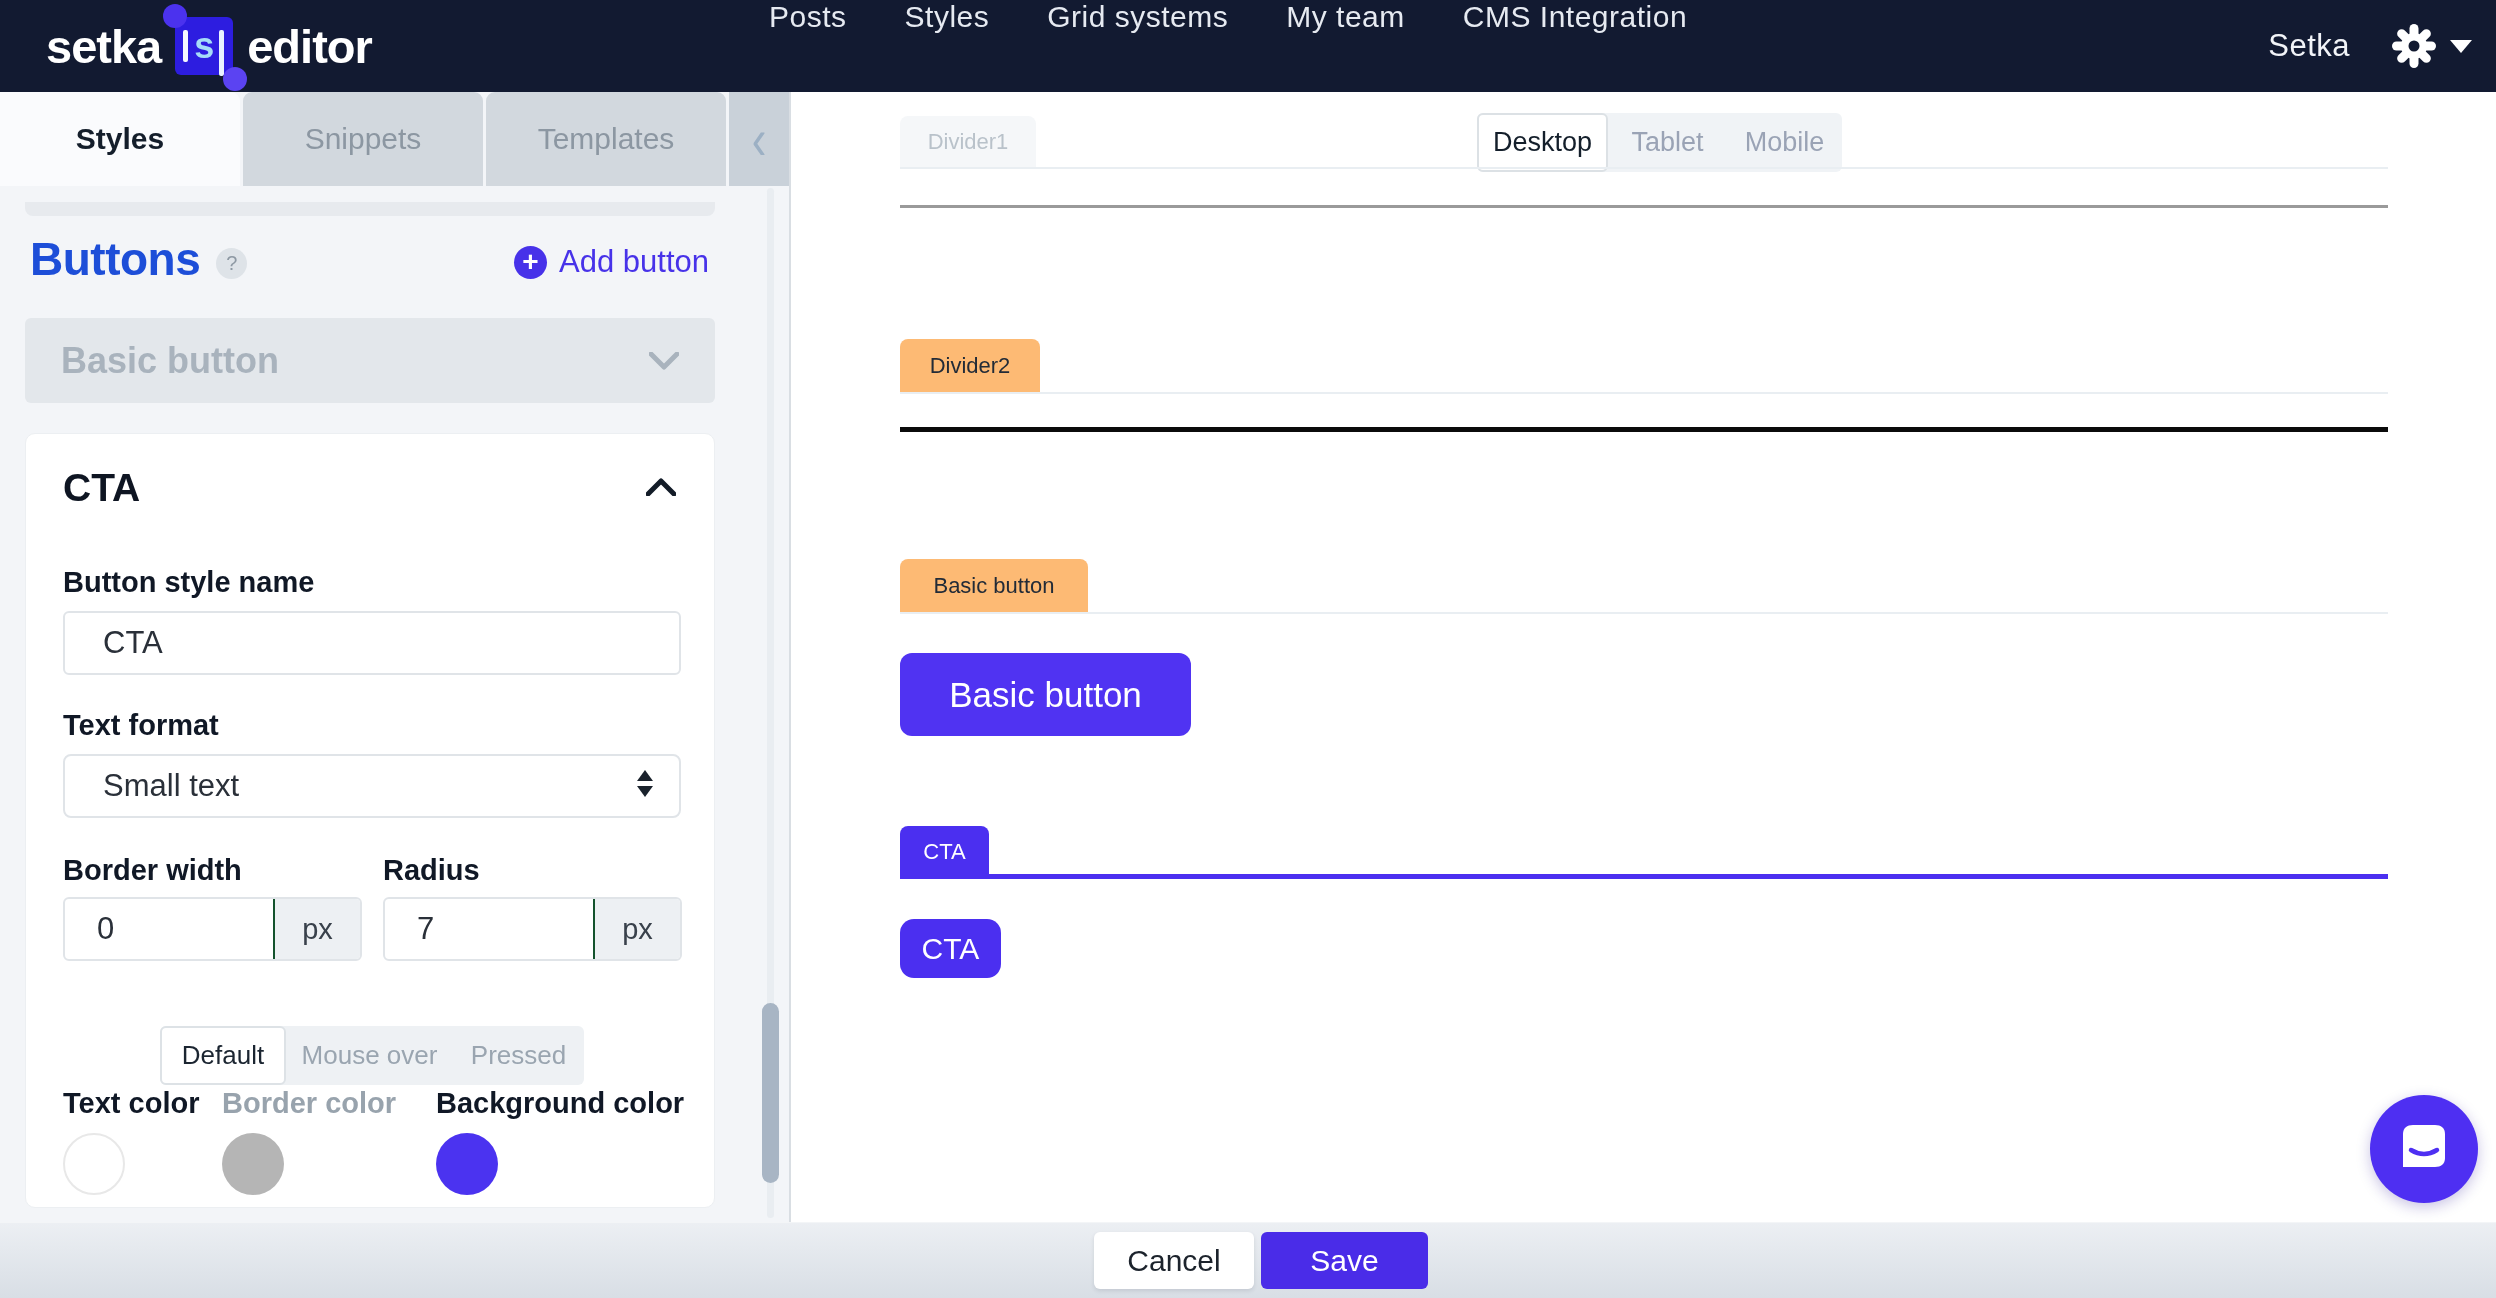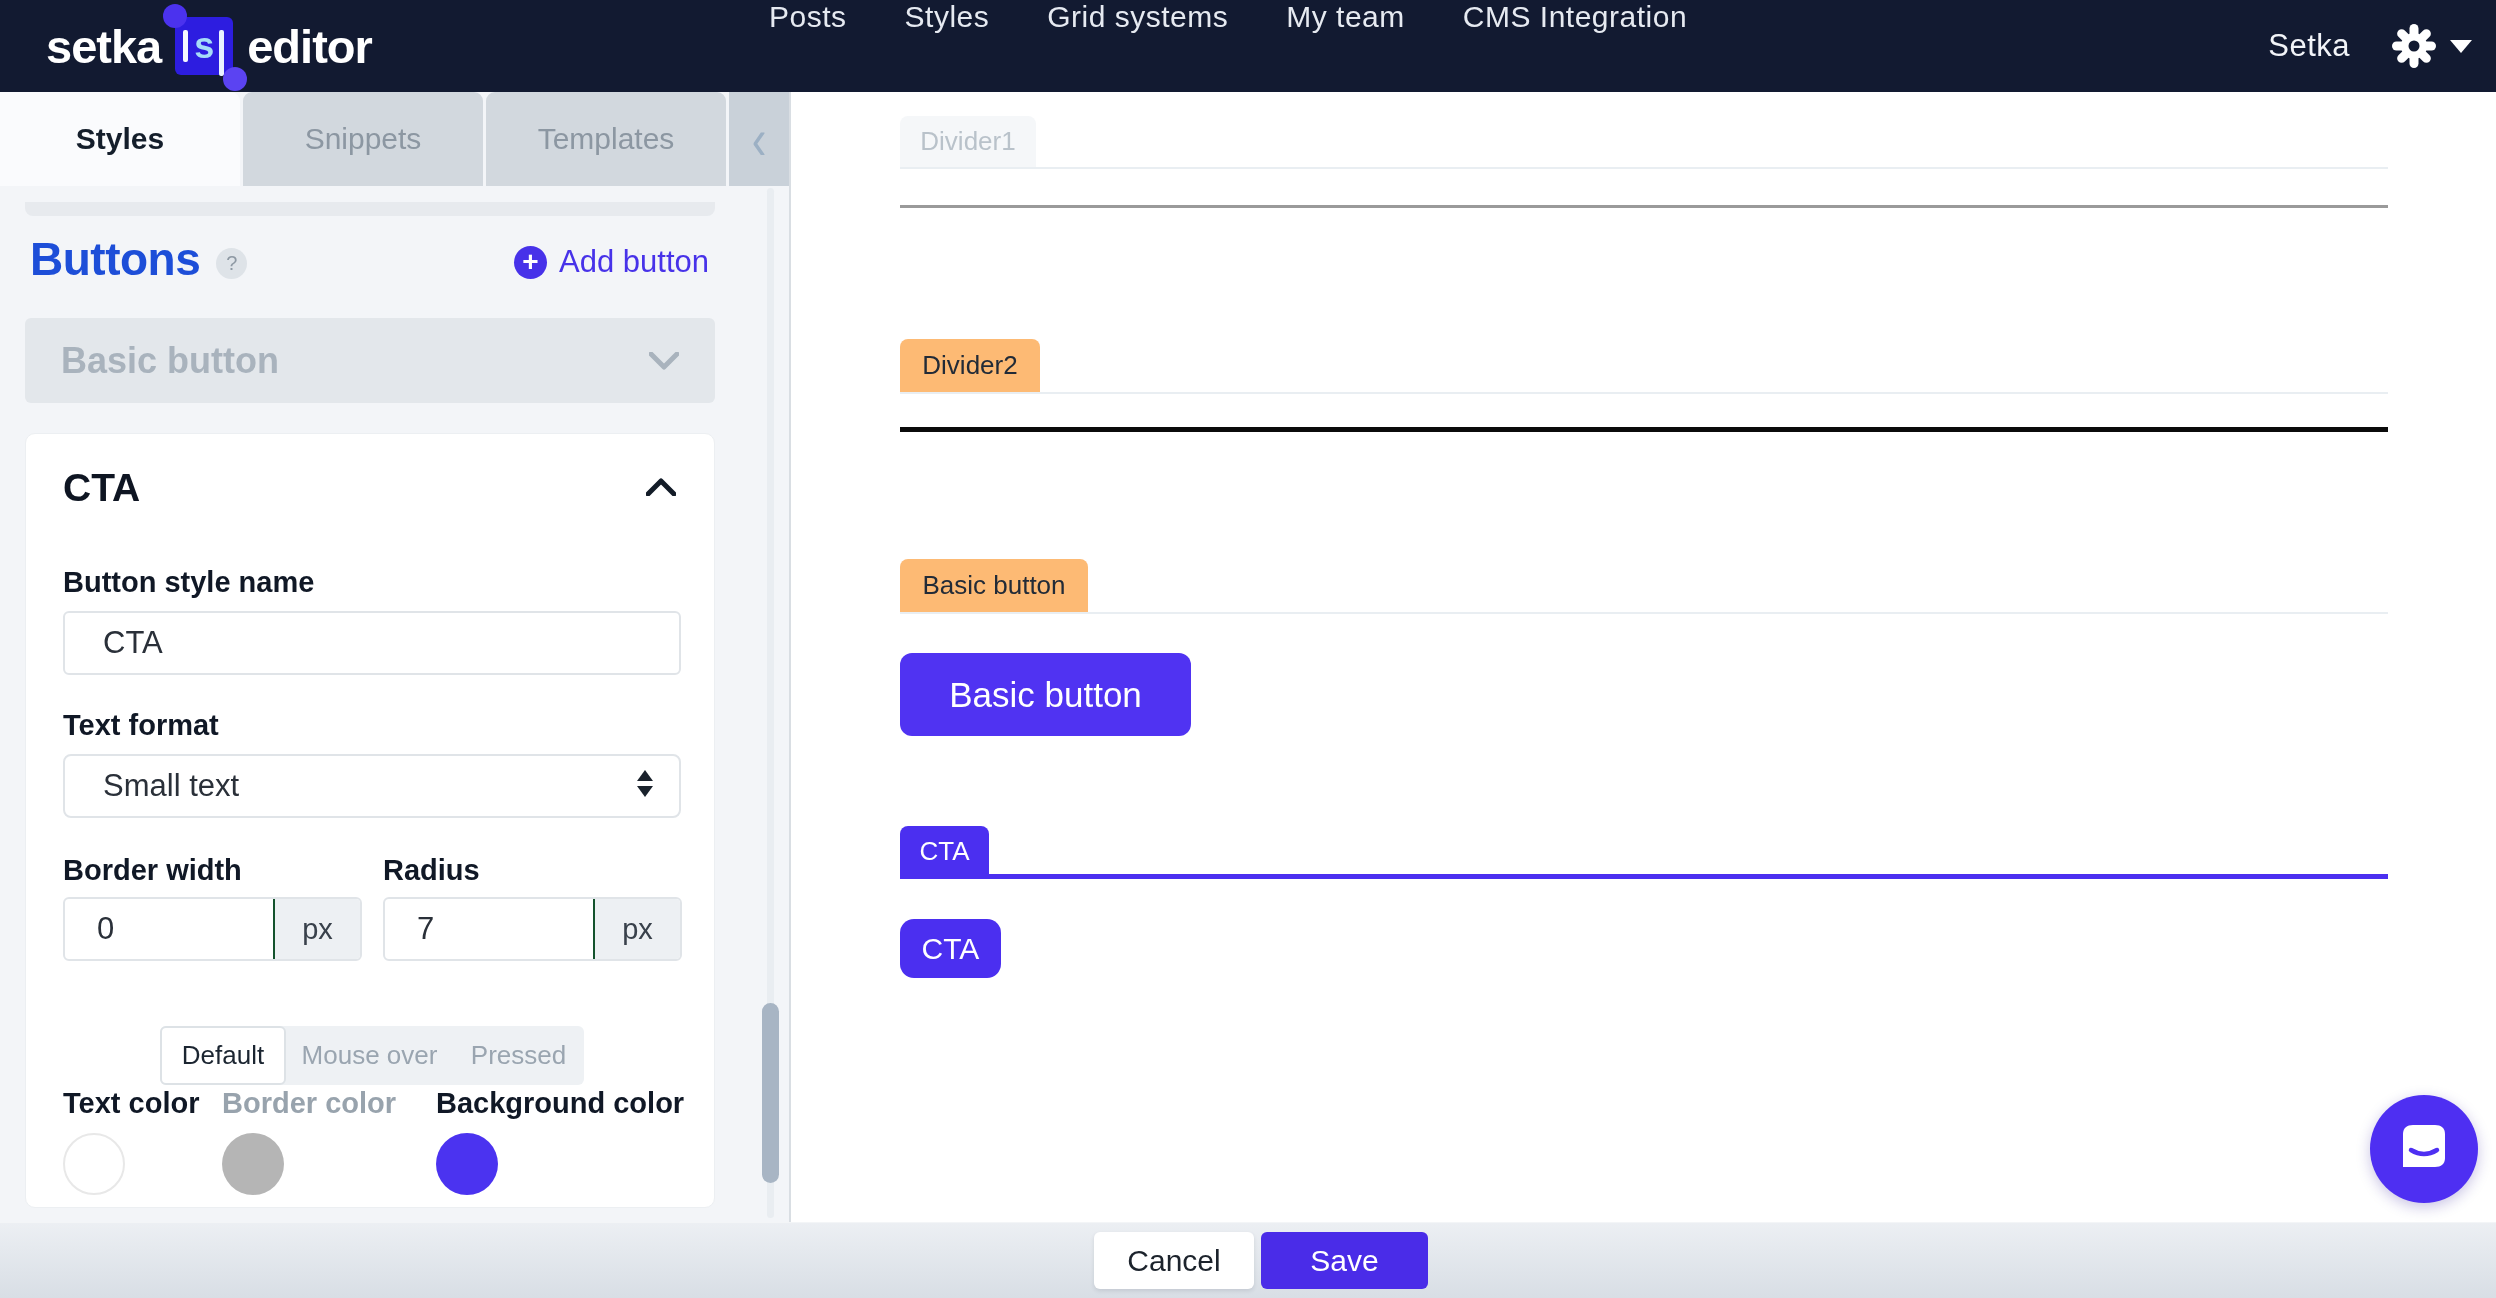--- a/index.html
+++ b/index.html
@@ -86,21 +86,21 @@
   .scroll-thumb{position:absolute;right:10px;top:911px;width:17px;height:180px;background:#a8b5c4;border-radius:9px;cursor:grab;}
 
   
   .canvas{position:absolute;left:793px;top:92px;width:1703px;height:1130px;background:#ffffff;}
   .device-tabs{position:absolute;left:684px;top:21px;height:59px;background:#f0f3f6;border-radius:6px;display:flex;}
   .device-tab{display:flex;align-items:center;justify-content:center;font-size:27px;color:#9aa3b5;cursor:pointer;}
   .device-tab.active{background:#ffffff;border:2px solid #dce1e5;border-radius:6px;color:#141f2b;box-sizing:border-box;}
   .dt-desktop{width:131px;}.dt-tablet{width:119px;}.dt-mobile{width:115px;}
 
   .blk-tag{position:absolute;left:107px;height:51px;display:flex;align-items:center;justify-content:center;
-           font-size:26px;border-radius:8px 8px 0 0;cursor:pointer;z-index:2;}
+           font-size:22px;border-radius:8px 8px 0 0;cursor:pointer;z-index:2;}
   .blk-underline{position:absolute;left:107px;width:1488px;height:2px;background:#e9eef2;}
   .blk-line{position:absolute;left:107px;width:1488px;}
   .tag-faded{background:#f5f7f9;color:#b9c2ca;}
   .tag-normal{background:#fdba74;color:#222b37;}
   .tag-selected{color:#ffffff;}
   .preview-btn{position:absolute;color:#ffffff;display:flex;align-items:center;justify-content:center;cursor:pointer;}
   .pv-basic{left:107px;top:561px;width:291px;height:83px;border-radius:12px;font-size:35px;}
   .pv-cta{left:107px;top:827px;width:101px;height:59px;border-radius:14px;font-size:30px;}
 
   
@@ -237,20 +237,25 @@
         <div class="swatch" style="left: 196px; background: rgb(181, 181, 181);"></div>
         <div class="swatch" style="left: 410px; background: rgb(75, 51, 240);"></div>
       </div>
     </div>
 
     <div class="scroll-track"></div>
     <div class="scroll-thumb"></div>
   </aside>
 
   <main class="canvas">
+    <div class="device-tabs">
+      <div class="device-tab dt-desktop active">Desktop</div>
+      <div class="device-tab dt-tablet">Tablet</div>
+      <div class="device-tab dt-mobile">Mobile</div>
+    </div>
 
     <div class="blk-tag tag-faded" style="top:24px;width:136px;">Divider1</div>
     <div class="blk-underline" style="top:75px;"></div>
     <div class="blk-line" style="top: 113px; height: 3px; background: rgb(154, 154, 154);"></div>
 
     <div class="blk-tag tag-normal" style="top:247px;width:140px;height:53px;">Divider2</div>
     <div class="blk-underline" style="top:300px;"></div>
     <div class="blk-line" style="top: 335px; height: 5px; background: rgb(11, 11, 11);"></div>
 
     <div class="blk-tag tag-normal" style="top:467px;width:188px;height:53px;">Basic button</div>

